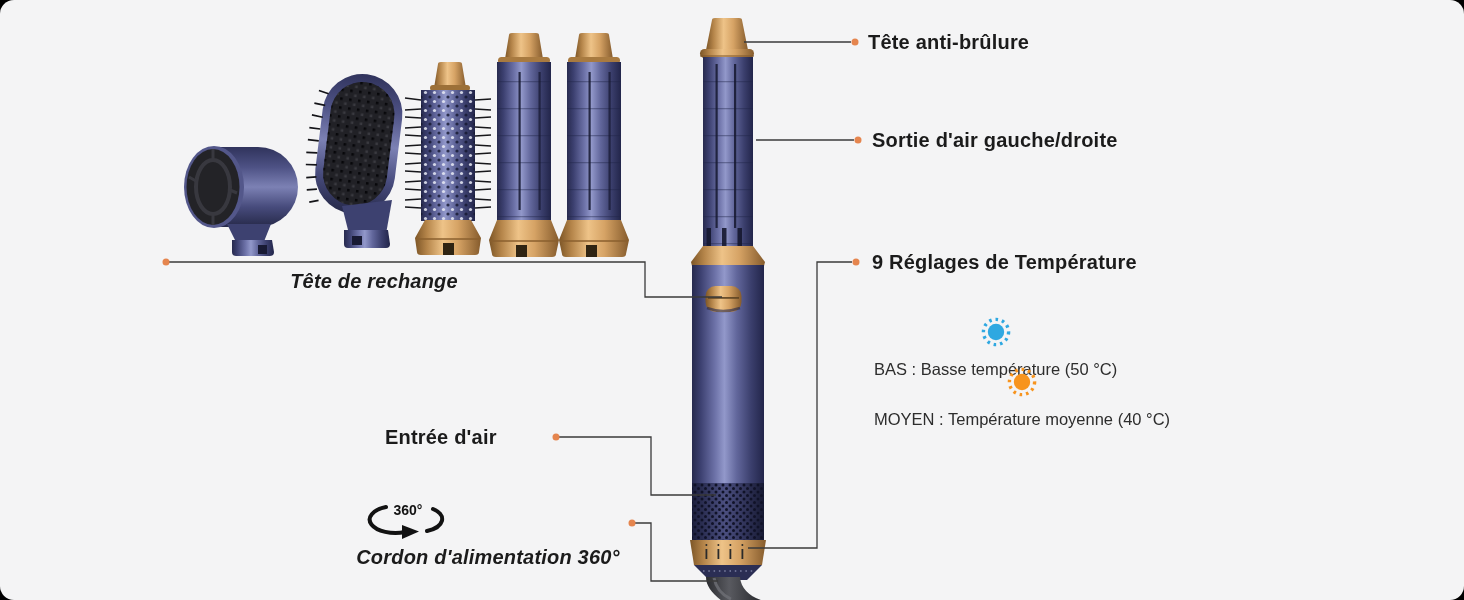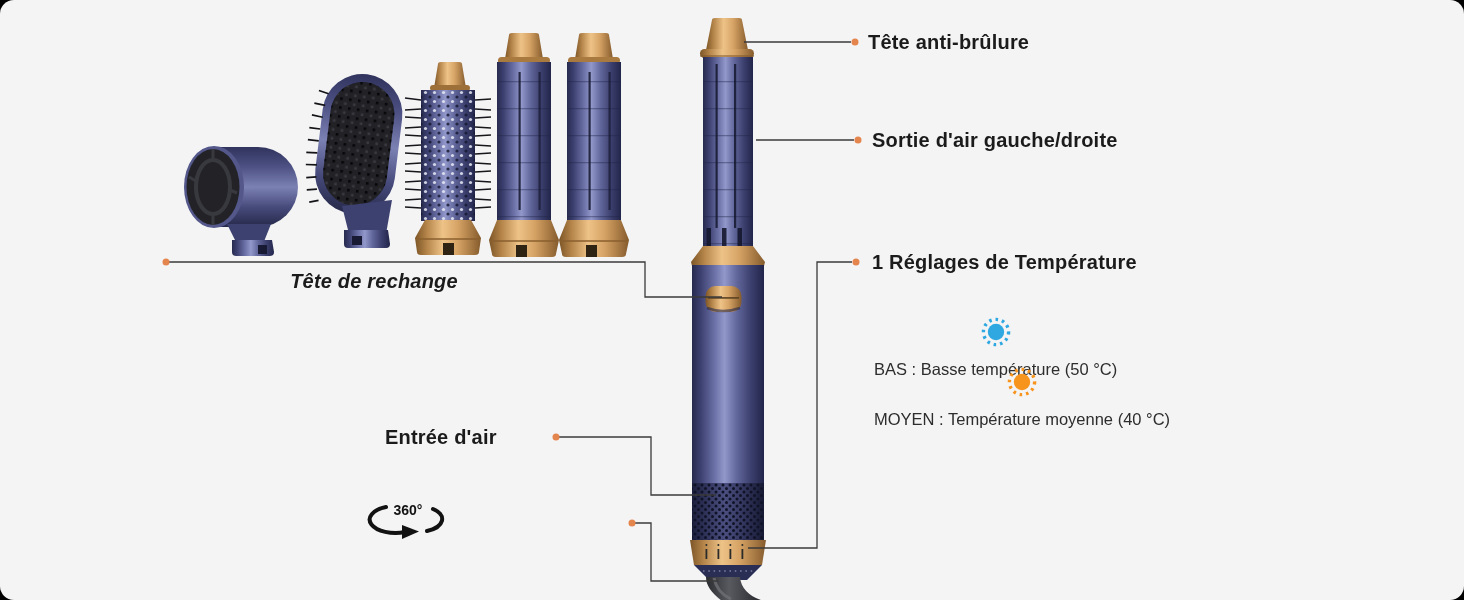--- a/index.html
+++ b/index.html
@@ -204,23 +204,24 @@
       <g stroke="#121212" stroke-width="4" fill="none" stroke-linecap="round">
         <path d="M386,507 A25,13 0 0 0 405,532"></path>
         <path d="M427,531 A25,13 0 0 0 433,509"></path>
       </g>
       <polygon points="402,525 419,531.5 402,539" fill="#121212"></polygon>
     </g>
   </svg>
 
   <div class="label" style="left:868px;top:42px">Tête anti-brûlure</div>
   <div class="label" style="left:872px;top:140px">Sortie d'air gauche/droite</div>
-  <div class="label" style="left:872px;top:262px">1 Réglages de Température</div>
+  <div class="label" style="left:872px;top:262px">9 Réglages de Température</div>
   <div class="label centered" style="left:374px;top:281px">Tête de rechange</div>
   <div class="label" style="left:385px;top:437px">Entrée d'air</div>
+  <div class="label centered" style="left:488px;top:557px">Cordon d'alimentation 360°</div>
 
   <div class="temp-row" style="left:874px;top:348px">
     <svg width="30" height="30" viewBox="0 0 30 30">
       <circle cx="15" cy="15" r="12.6" fill="none" stroke-width="3.4" stroke-dasharray="2.6 3.9" stroke="#2fa8e1"></circle>
       <circle cx="15" cy="15" r="8.2" fill="#2fa8e1"></circle>
     </svg>
     <span>BAS : Basse température (50 °C)</span>
   </div>
 
   <div class="temp-row" style="left:874px;top:398px">

